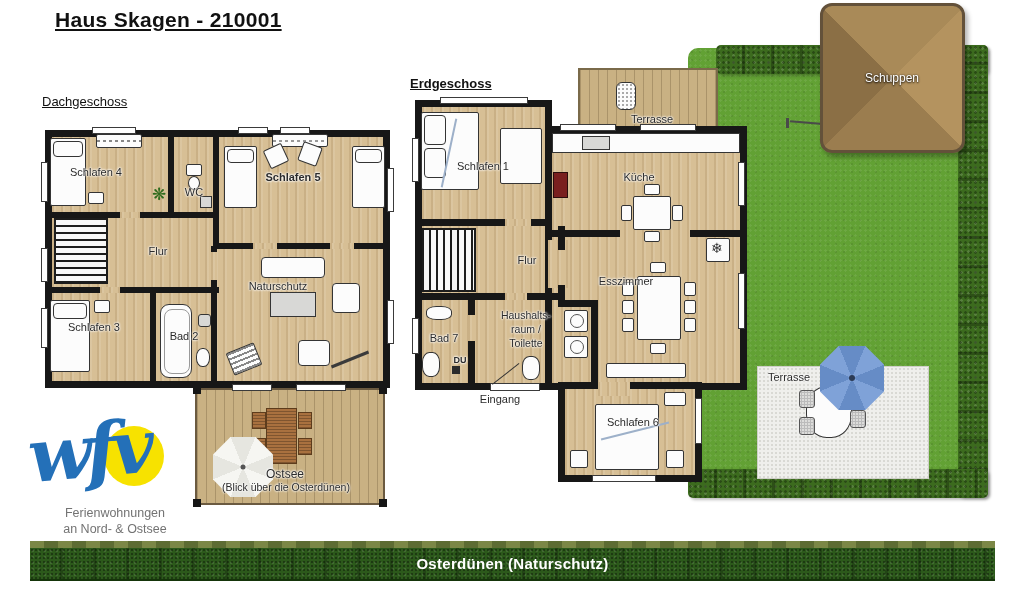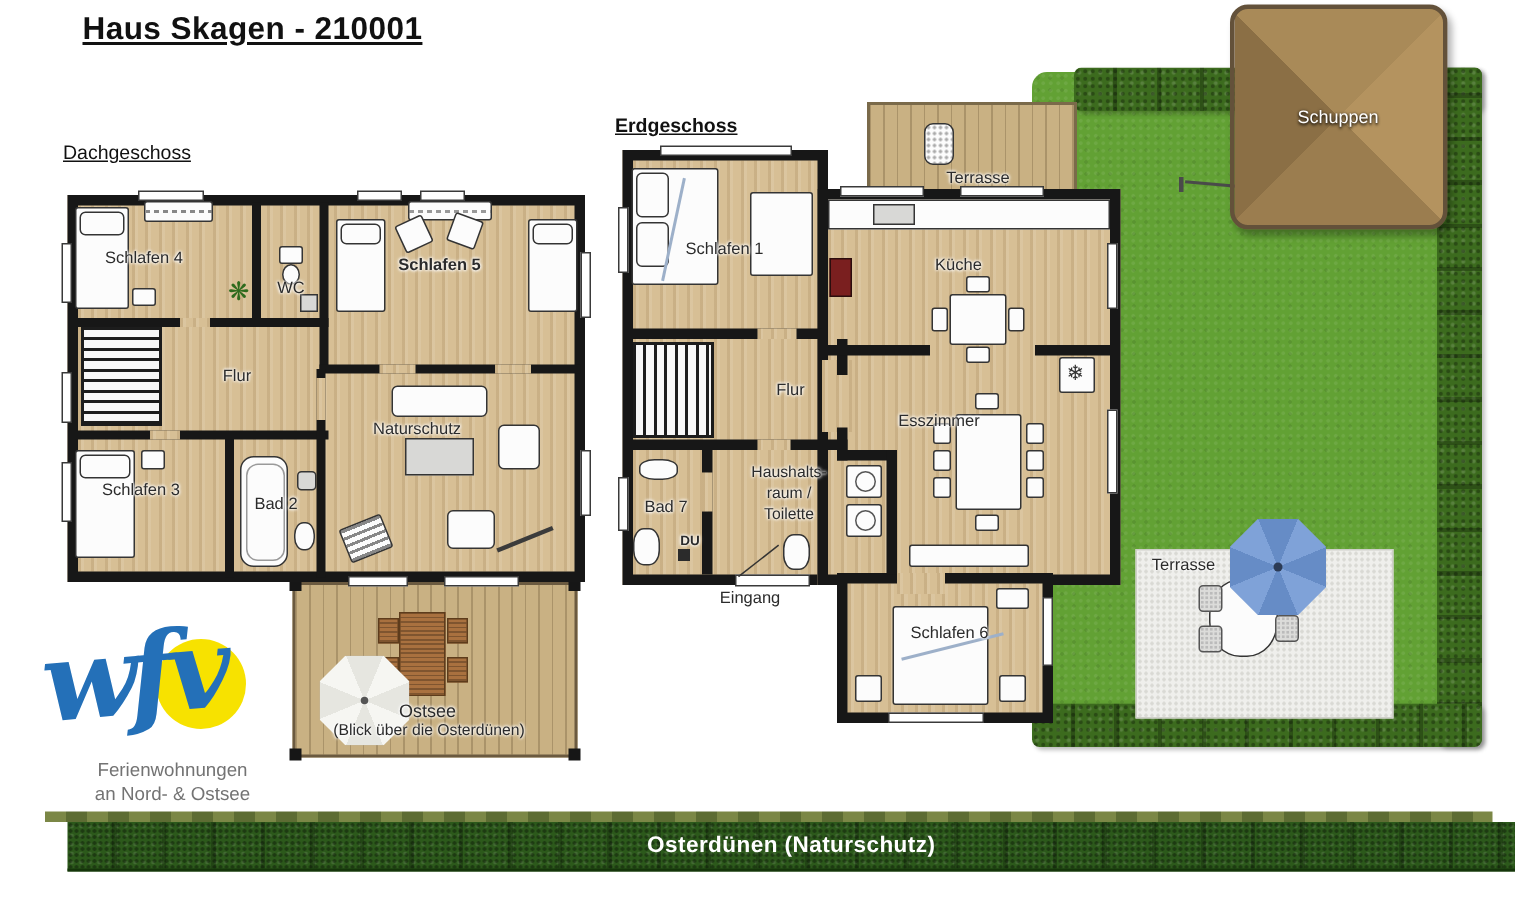--- a/index.html
+++ b/index.html
@@ -266,17 +266,17 @@
   <div class="room-label" style="left:526px;top:343px;font-size:10.5px;">Toilette</div>
   <div class="room-label" style="left:500px;top:399px;">Eingang</div>
   <div class="room-label" style="left:633px;top:422px;">Schlafen 6</div>
 
   <div class="abs sun" style="left:104px;top:426px;width:60px;height:60px;"></div>
   <div class="abs logo-wfv" style="left:28px;top:414px;">wfv</div>
   <div class="abs logo-cap" style="left:45px;top:505px;width:140px;">Ferienwohnungen</div>
   <div class="abs logo-cap" style="left:45px;top:521px;width:140px;">an Nord- &amp; Ostsee</div>
 
   <div class="abs banner-top" style="left:30px;top:541px;width:965px;height:7px;"></div>
-  <div class="abs banner" style="left:30px;top:548px;width:965px;height:31px;display:flex;align-items:center;justify-content:center;margin-left:15px;">
+  <div class="abs banner" style="left:30px;top:548px;width:965px;height:31px;display:flex;align-items:center;justify-content:center;">
     <span class="banner-label">Osterdünen (Naturschutz)</span>
   </div>
 
 </div>
 
 </body></html>

